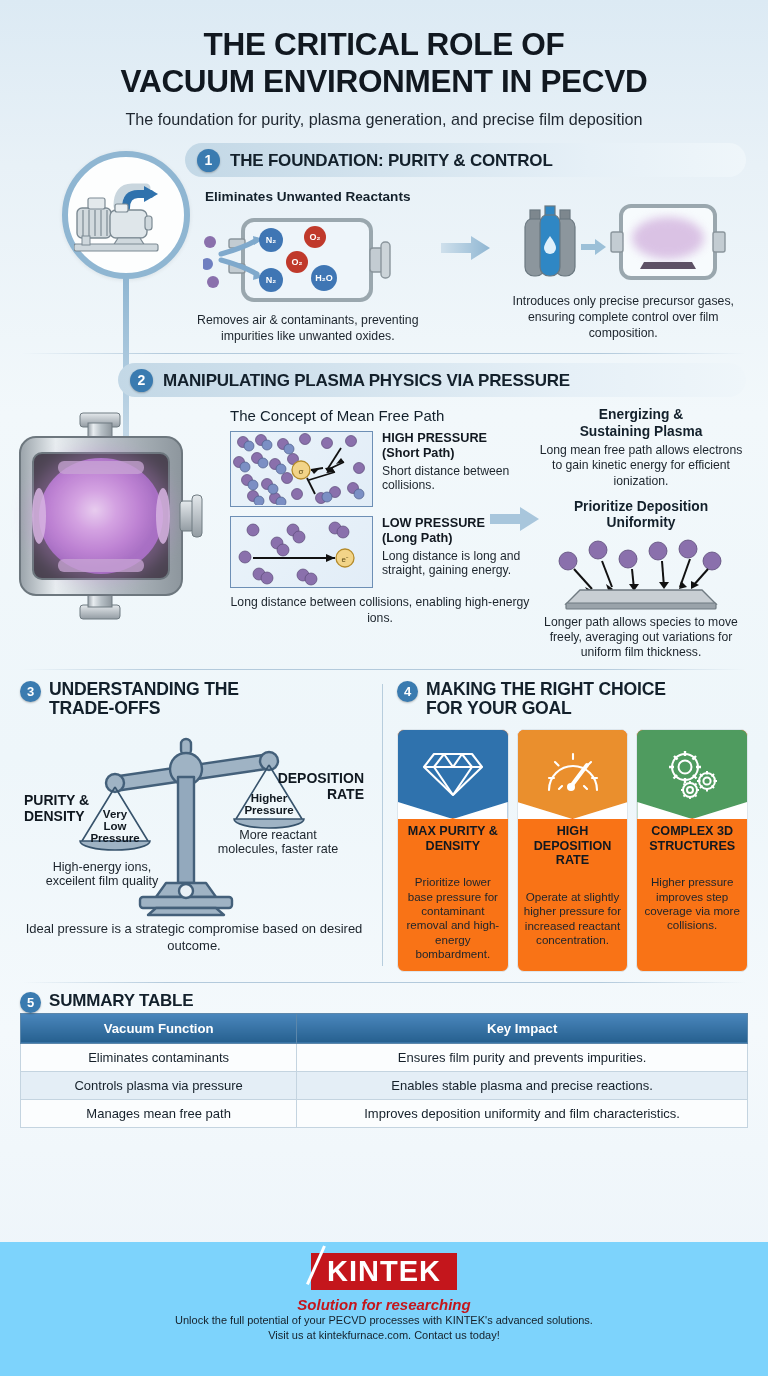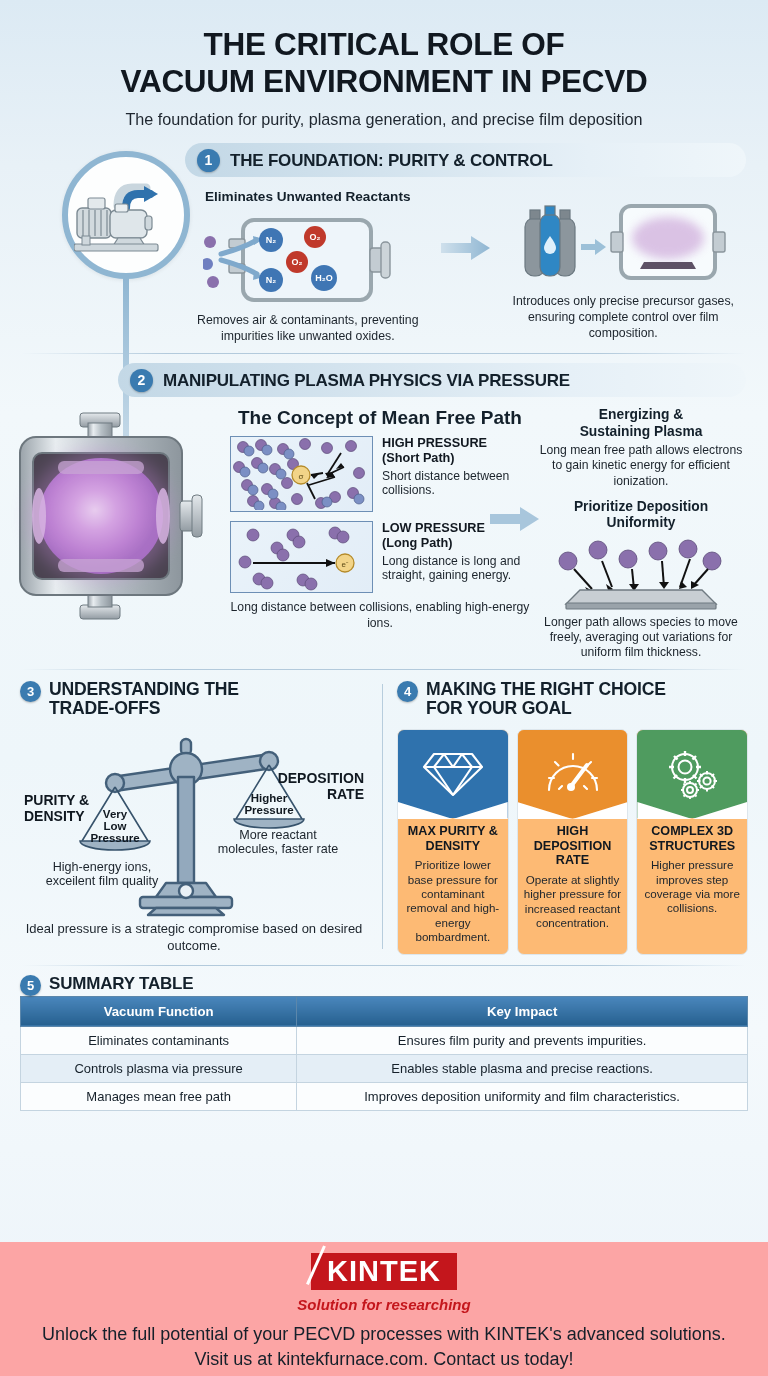--- a/index.html
+++ b/index.html
@@ -61,21 +61,21 @@
   .col p { font-size: 12.3px; line-height: 1.3; color: #1c242c; margin-top: 6px; }
   .artbox { display: flex; align-items: center; justify-content: center; margin: 7px 0 4px; }
   .divline { height: 1px; background: linear-gradient(90deg, rgba(160,185,205,0), #b3cadc 20%, #b3cadc 80%, rgba(160,185,205,0)); margin: 0 22px; }
 
   
   #sec2 { position: relative; margin-top: 9px; padding-left: 118px; padding-right: 22px; }
   #sec2 .bar { margin-left: 0; }
   .chamberwrap { position: absolute; left: 6px; top: 46px; width: 220px; }
   .s2body { display: flex; gap: 6px; margin-top: 10px; padding-left: 112px; }
   .mfp { flex: 0 0 300px; }
-  .mfp h3 { font-size: 19px; font-weight: 700; text-align: center; color: #13202b; }
+  .mfp h3 { font-size: 15px; font-weight: 400; color: #13202b; }
   .mfprow { display: flex; gap: 9px; margin-top: 7px; align-items: flex-start; }
   .pbox { flex: 0 0 143px; height: 76px; border: 1.5px solid #6d8fb5; background: linear-gradient(135deg, #eaf3fa, #e2edf7); position: relative; overflow: hidden; }
   .pbox.low { height: 72px; }
   .mfptxt { flex: 1; }
   .mfptxt .k { font-size: 12.7px; font-weight: 800; color: #111820; line-height: 1.15; }
   .mfptxt .d { font-size: 12.2px; color: #1c242c; line-height: 1.22; margin-top: 3px; }
   .mfpnote { font-size: 12.2px; text-align: center; line-height: 1.26; margin-top: 7px; color: #1c242c; }
   .rightcol { flex: 1; text-align: center; }
   .rightcol h3 { font-size: 13.8px; font-weight: 800; color: #13202b; line-height: 1.18; }
   .rightcol p { font-size: 12.2px; line-height: 1.26; margin-top: 3px; color: #1c242c; }
@@ -84,54 +84,54 @@
 
   
   .lower { display: flex; margin-top: 10px; padding: 0 20px; gap: 14px; }
   .vdiv { width: 1px; background: #b7cddd; margin: 4px 0 6px; }
   #sec3 { flex: 0 0 348px; }
   #sec3 h2, #sec4 h2 { font-size: 17.6px; }
   .scalewrap { margin-top: 2px; position: relative; }
   .s3note { text-align: center; font-size: 13px; line-height: 1.3; margin-top: 4px; color: #1c242c; }
   #sec4 { flex: 1; }
   .cards { display: flex; gap: 8px; margin-top: 10px; }
-  .card { flex: 1; border-radius: 7px; overflow: hidden; background: #fdba74; border: 1px solid #dde6ec; display: flex; flex-direction: column; }
+  .card { flex: 1; border-radius: 7px; overflow: hidden; background: #f97316; border: 1px solid #dde6ec; display: flex; flex-direction: column; }
   .card .top { height: 88px; position: relative; display: flex; align-items: center; justify-content: center; }
   .card .top::after {
     content: ""; position: absolute; left: 0; right: 0; bottom: -1px; height: 17px;
     background: #fff;
     clip-path: polygon(0 100%, 0 0, 50% 100%, 100% 0, 100% 100%);
   }
   .card .body { padding: 6px 5px 9px; text-align: center; flex: 1; }
   .card .body .t { font-size: 12.6px; font-weight: 800; line-height: 1.16; color: #111820; text-transform: uppercase; }
-  .card .body .d { font-size: 11.6px; line-height: 1.24; margin-top: 5px; color: #1c242c; }
+  .card .body .d { font-size: 11.6px; line-height: 1.24; margin-top: 22px; color: #1c242c; }
 
   
   #sec5 { margin-top: 8px; padding: 0 20px; }
   table { width: 100%; border-collapse: collapse; font-size: 13px; }
   th { background: linear-gradient(180deg, #4a87bd, #26608f); color: #fff; font-weight: 700; padding: 7px 4px; border: 1px solid #5c87ab; font-size: 13.2px; }
   td { padding: 6px 4px; text-align: center; border: 1px solid #c4d4e0; background: #fbfdfe; color: #15202a; }
   tr.alt td { background: #e4eef6; }
 
   
   .footer {
     position: absolute; left: 0; right: 0; bottom: 0; height: 134px;
-    background: #fca5a5; text-align: center; padding-top: 11px;
+    background: #7dd3fc; text-align: center; padding-top: 11px;
   }
   .logo {
     display: inline-block; background: #c4161c; color: #fff;
     font-size: 29px; font-weight: 800; letter-spacing: 1px;
     padding: 3px 16px 4px; position: relative; line-height: 1.05;
   }
   .logo .slash {
     position: absolute; left: 12px; top: -7px; width: 3px; height: 42px;
     background: #fff; transform: rotate(24deg); transform-origin: top;
   }
   .tagline { color: #c4161c; font-style: italic; font-weight: 700; font-size: 15px; margin-top: 6px; }
-  .cta { font-size: 18px; line-height: 1.35; margin-top: 9px; color: #15202a; }
+  .cta { font-size: 11px; line-height: 1.35; color: #15202a; }
 
   svg { display: block; }
 </style>
 </head>
 <body>
 
 <div class="hero">
   <h1>
     <span>THE CRITICAL ROLE OF</span><br>
     <span>VACUUM ENVIRONMENT IN PECVD</span>

